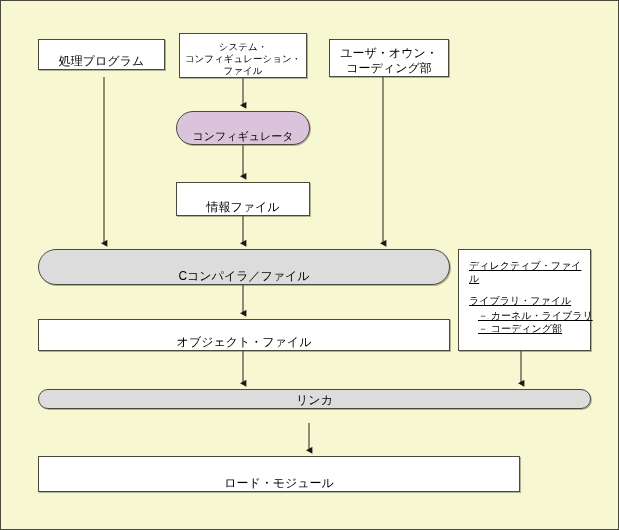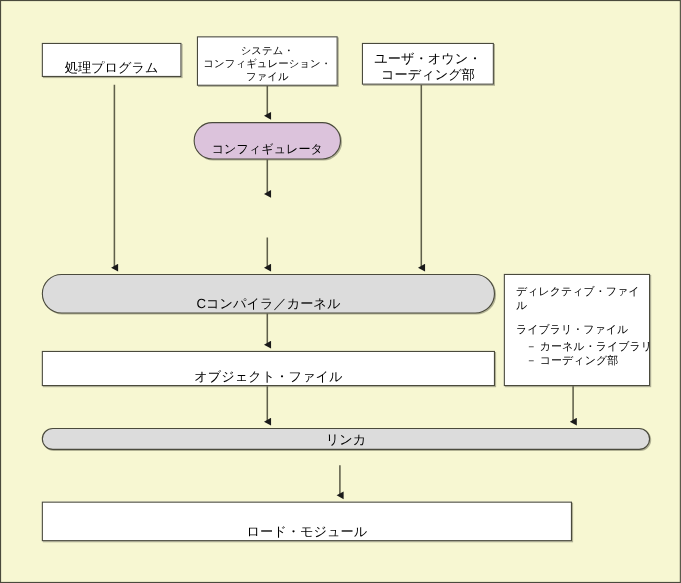--- a/index.html
+++ b/index.html
@@ -52,20 +52,21 @@
     border-radius: 18px;
     box-shadow: 1px 1px 0 rgba(90, 90, 70, 0.45);
   }
   .panel {
     background: #ffffff;
     border: 1px solid #4a4a3c;
     box-shadow: 1px 1px 0 rgba(90, 90, 70, 0.45);
     display: block;
     text-align: left;
     padding: 10px 8px 8px 10px;
+    text-decoration: underline;
   }
 
   
   #node-processing-program { left: 37px;  top: 38px;  width: 127px; height: 31px; font-size: 12px; }
   #node-system-config-file { left: 178px; top: 32px;  width: 128px; height: 45px; font-size: 9.5px; }
   #node-user-own-coding   { left: 328px; top: 38px;  width: 120px; height: 38px; font-size: 12px; }
   #node-configurator      { left: 175px; top: 110px; width: 134px; height: 34px; font-size: 11px; }
   #node-info-file         { left: 175px; top: 181px; width: 134px; height: 34px; font-size: 12px; }
   #node-c-compiler        { left: 37px;  top: 248px; width: 412px; height: 36px; font-size: 12px; }
   #node-object-file       { left: 37px;  top: 318px; width: 412px; height: 32px; font-size: 12px; }
@@ -119,23 +120,26 @@
     <div>
       <span>ユーザ・オウン・</span>
       <span>コーディング部</span>
     </div>
   </div>
 
   <div class="node pill" id="node-configurator">
     <span>コンフィギュレータ</span>
   </div>
 
+  <div class="node box" id="node-info-file">
+    <span>情報ファイル</span>
+  </div>
 
   <div class="node bar" id="node-c-compiler">
-    <span>Cコンパイラ／カーネル</span>
+    <span>Cコンパイラ／ファイル</span>
   </div>
 
   <div class="node box" id="node-object-file">
     <span>オブジェクト・ファイル</span>
   </div>
 
   <div class="node bar" id="node-linker">
     <span>リンカ</span>
   </div>
 

